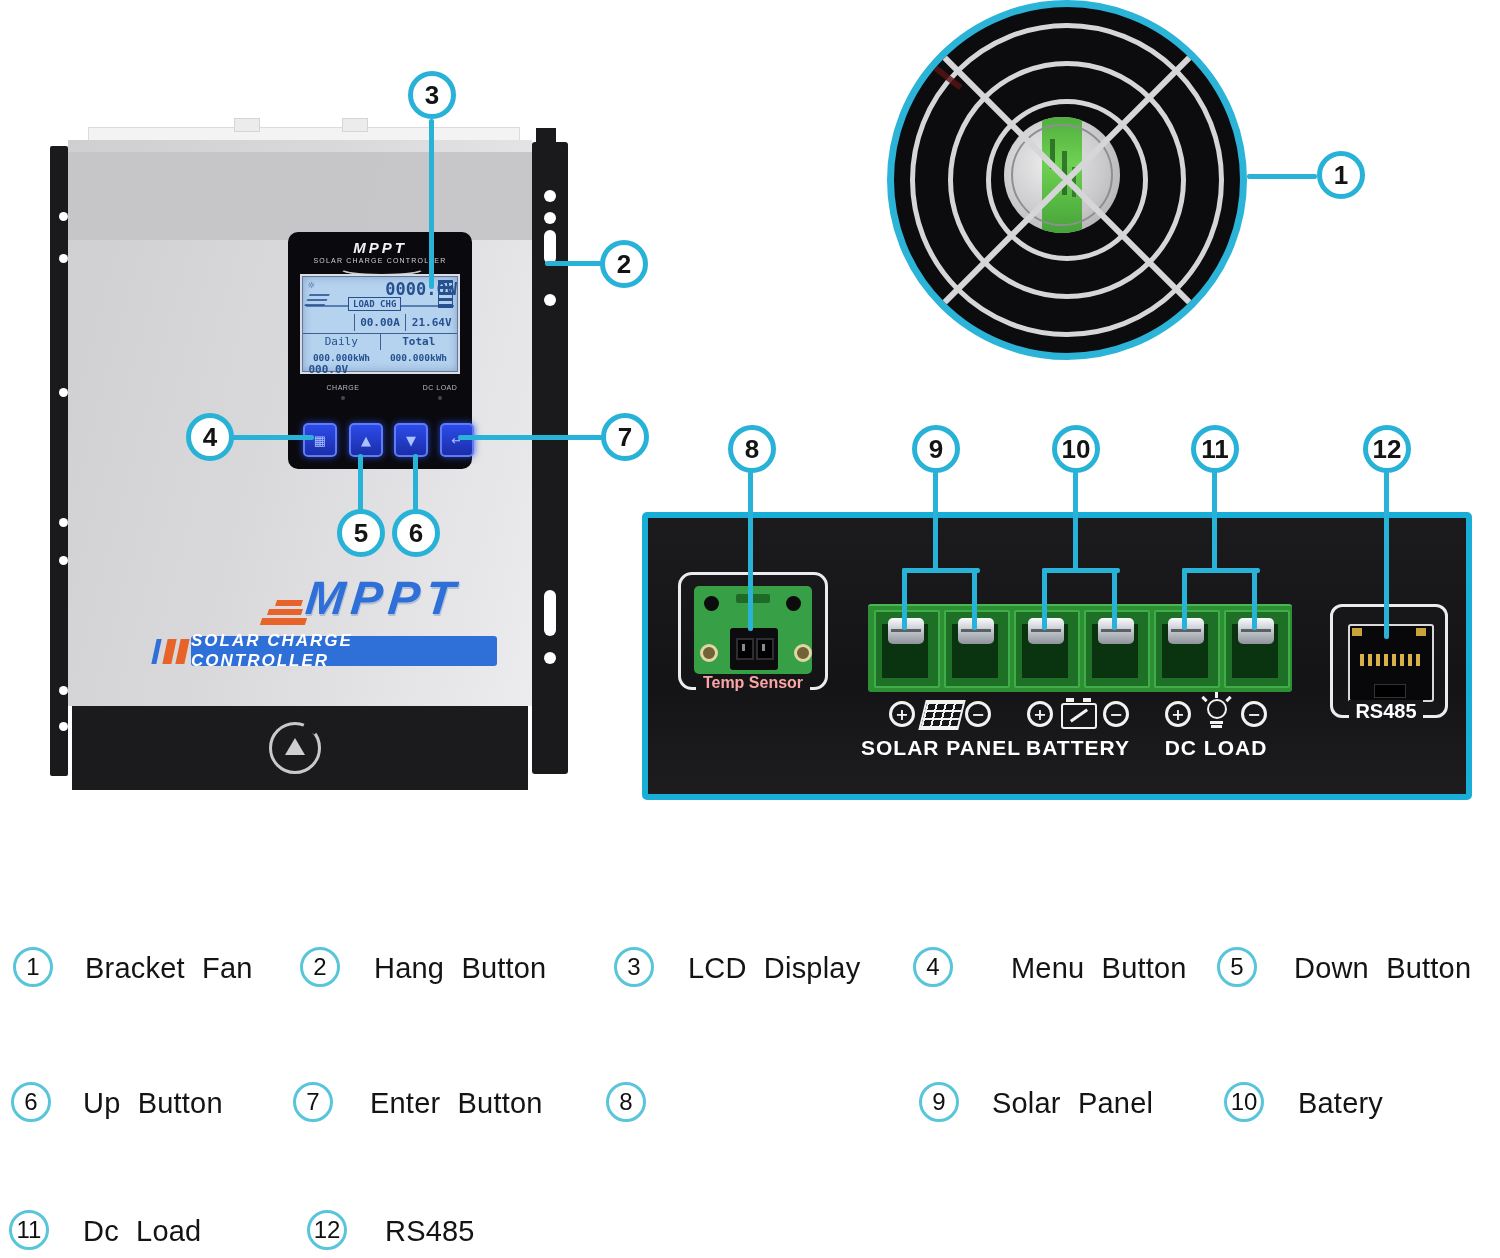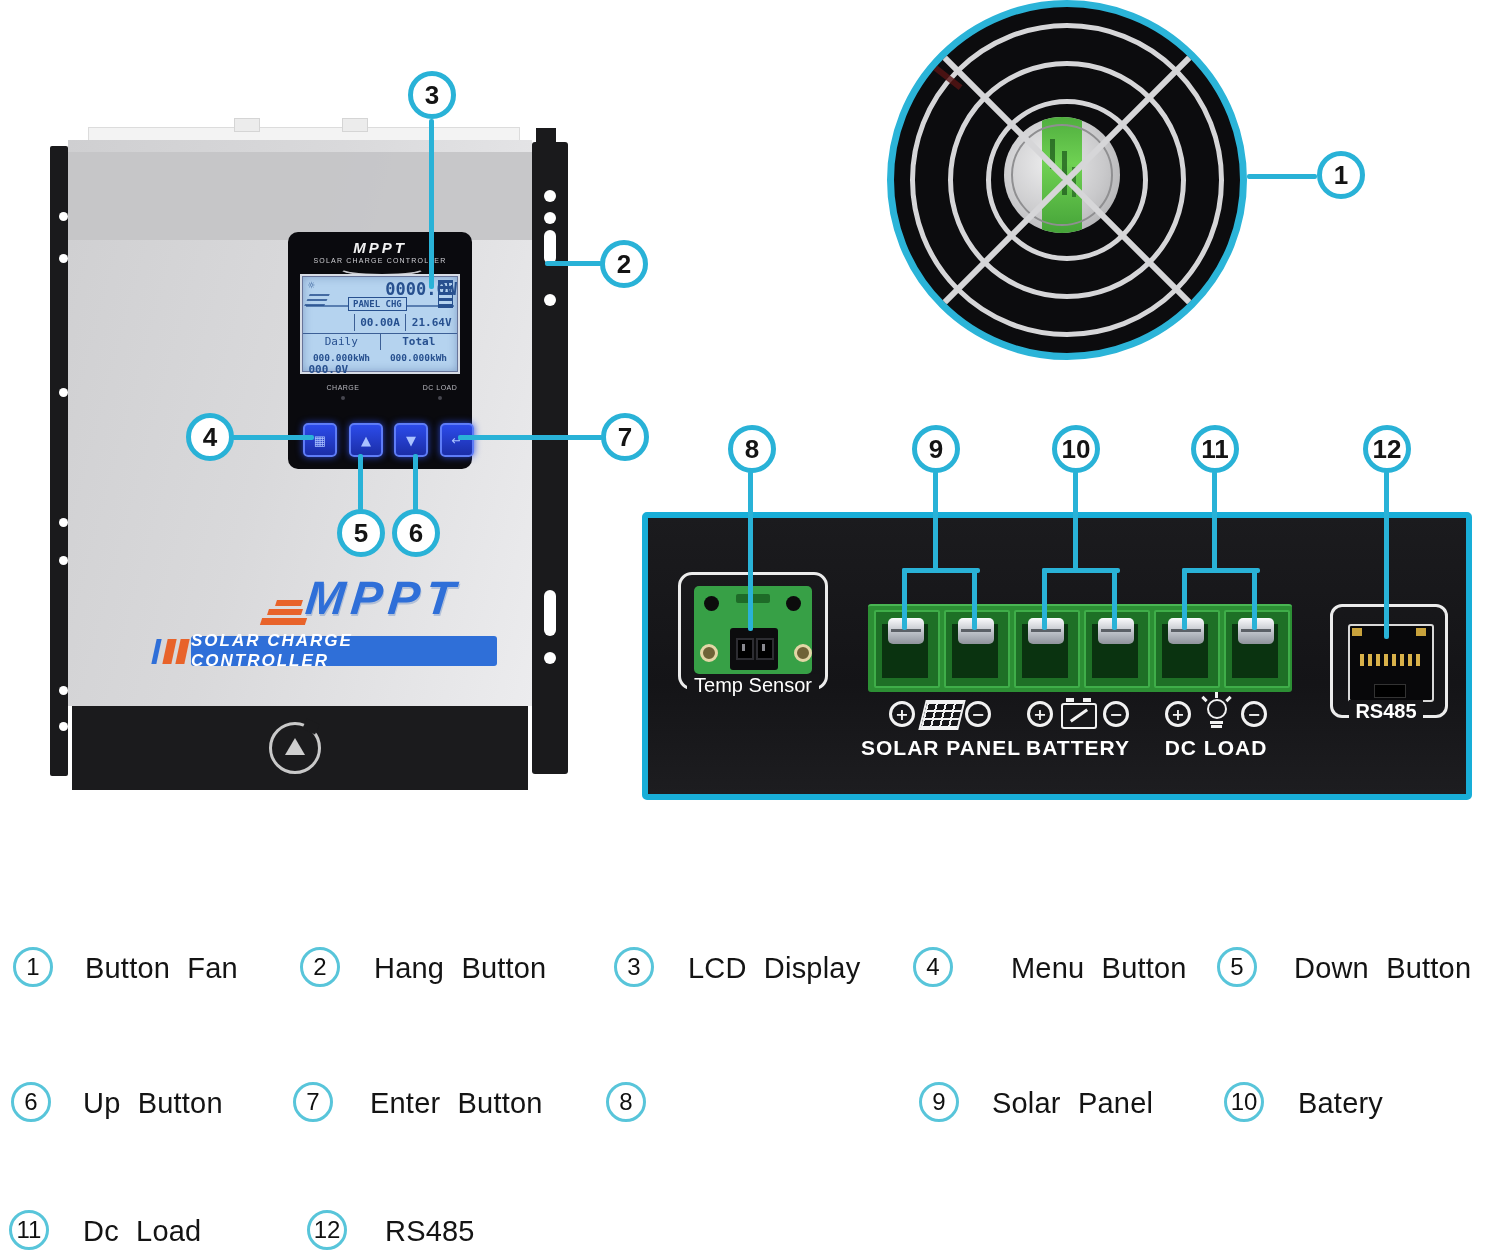--- a/index.html
+++ b/index.html
@@ -84,21 +84,21 @@
 
     <div class="abs" style="left:14px;top:44px;width:154px;height:94px;background:#b5d3ef;border:1px solid #68759a;
                 box-shadow:inset 0 0 8px rgba(40,70,130,.35), 0 0 0 2px #d8dde6;">
       <span class="abs lcdtxt" style="left:5px;top:2px;font-size:11px;">☼</span>
       <div class="abs" style="left:4px;top:17px;width:20px;height:12px;
                   background:repeating-linear-gradient(0deg,#27508f 0 1.5px,transparent 1.5px 5px);transform:skewX(-25deg);opacity:.8;"></div>
       <span class="abs lcdtxt" style="left:0;top:2px;width:100%;text-align:right;font-size:17px;font-weight:bold;">0000.0W</span>
       <div class="abs" style="right:4px;top:3px;width:13px;height:26px;border:1.5px solid #27508f;
                   background:repeating-linear-gradient(0deg,#27508f 0 3px,transparent 3px 6px);"></div>
       <div class="abs" style="left:3px;top:28px;width:148px;height:1.5px;background:#27508f;opacity:.65;"></div>
-      <span class="abs lcdtxt" style="left:45px;top:20px;padding:1px 4px;border:1.5px solid #27508f;background:#b5d3ef;font-size:9px;font-weight:bold;">PANEL CHG</span>
+      <span class="abs lcdtxt" style="left:45px;top:20px;padding:1px 4px;border:1.5px solid #27508f;background:#b5d3ef;font-size:9px;font-weight:bold;">LOAD CHG</span>
       <div class="abs" style="left:0;top:37px;width:100%;height:17px;display:flex;">
         <span class="lcdtxt" style="flex:1;text-align:center;font-size:11px;font-weight:bold;line-height:17px;margin-top:47px;">000.0V</span>
         <span class="lcdtxt" style="flex:1;text-align:center;font-size:11px;font-weight:bold;line-height:17px;border-left:1.5px solid #3c5f96;border-right:1.5px solid #3c5f96;">00.00A</span>
         <span class="lcdtxt" style="flex:1;text-align:center;font-size:11px;font-weight:bold;line-height:17px;">21.64V</span>
       </div>
       <div class="abs" style="left:0;top:56px;width:100%;height:16px;display:flex;border-top:1.5px solid #3c5f96;">
         <span class="lcdtxt" style="flex:1;text-align:center;font-size:11px;font-weight:normal;line-height:16px;border-right:1.5px solid #3c5f96;">Daily</span>
         <span class="lcdtxt" style="flex:1;text-align:center;font-size:11px;font-weight:bold;line-height:16px;">Total</span>
       </div>
       <div class="abs" style="left:0;top:72px;width:100%;height:18px;display:flex;">
@@ -167,21 +167,21 @@
     <div class="abs" style="left:6px;top:58px;width:12px;height:12px;border:3px solid #e3d6a6;border-radius:50%;background:#6f6337;"></div>
     <div class="abs" style="left:100px;top:58px;width:12px;height:12px;border:3px solid #e3d6a6;border-radius:50%;background:#6f6337;"></div>
     <div class="abs" style="left:36px;top:42px;width:48px;height:42px;background:#0c0c0e;border-radius:3px;">
       <div class="abs" style="left:6px;top:10px;width:14px;height:18px;border:2px solid #2d2d32;background:#000;"></div>
       <div class="abs" style="left:26px;top:10px;width:14px;height:18px;border:2px solid #2d2d32;background:#000;"></div>
       <div class="abs" style="left:12px;top:16px;width:3px;height:7px;background:#8a8a90;"></div>
       <div class="abs" style="left:32px;top:16px;width:3px;height:7px;background:#8a8a90;"></div>
     </div>
   </div>
   <div class="abs" style="left:666px;top:674px;width:174px;text-align:center;">
-    <span style="color:#ffffff;font-weight:normal;font-size:20px;background:#151518;padding:0 7px;">Temp Sensor</span>
+    <span style="color:#fca5a5;font-weight:bold;font-size:16px;background:#151518;padding:0 7px;">Temp Sensor</span>
   </div>
 
   <div class="abs" style="left:868px;top:604px;width:424px;height:86px;background:#2c8f34;border-radius:3px;border-top:2px solid #49b653;"></div>
   <div class="cell" style="left:874px;top:610px;">
       <div class="open"></div>
       <div class="screw">
         <i></i>
       </div>
     </div>
   <div class="cell" style="left:944px;top:610px;">
@@ -321,21 +321,21 @@
   <div class="co" style="left:1191px;top:425px;">
       <span>11</span>
     </div>
   <div class="co" style="left:1363px;top:425px;">
       <span>12</span>
     </div>
 
   <div class="lgdc" style="left:13px;top:947px;">
       <span>1</span>
     </div>
-  <div class="lgdt" style="left:85px;top:951px;">Button Fan</div>
+  <div class="lgdt" style="left:85px;top:951px;">Bracket Fan</div>
   <div class="lgdc" style="left:300px;top:947px;">
       <span>2</span>
     </div>
   <div class="lgdt" style="left:374px;top:951px;">Hang Button</div>
   <div class="lgdc" style="left:614px;top:947px;">
       <span>3</span>
     </div>
   <div class="lgdt" style="left:688px;top:951px;">LCD Display</div>
   <div class="lgdc" style="left:913px;top:947px;">
       <span>4</span>

